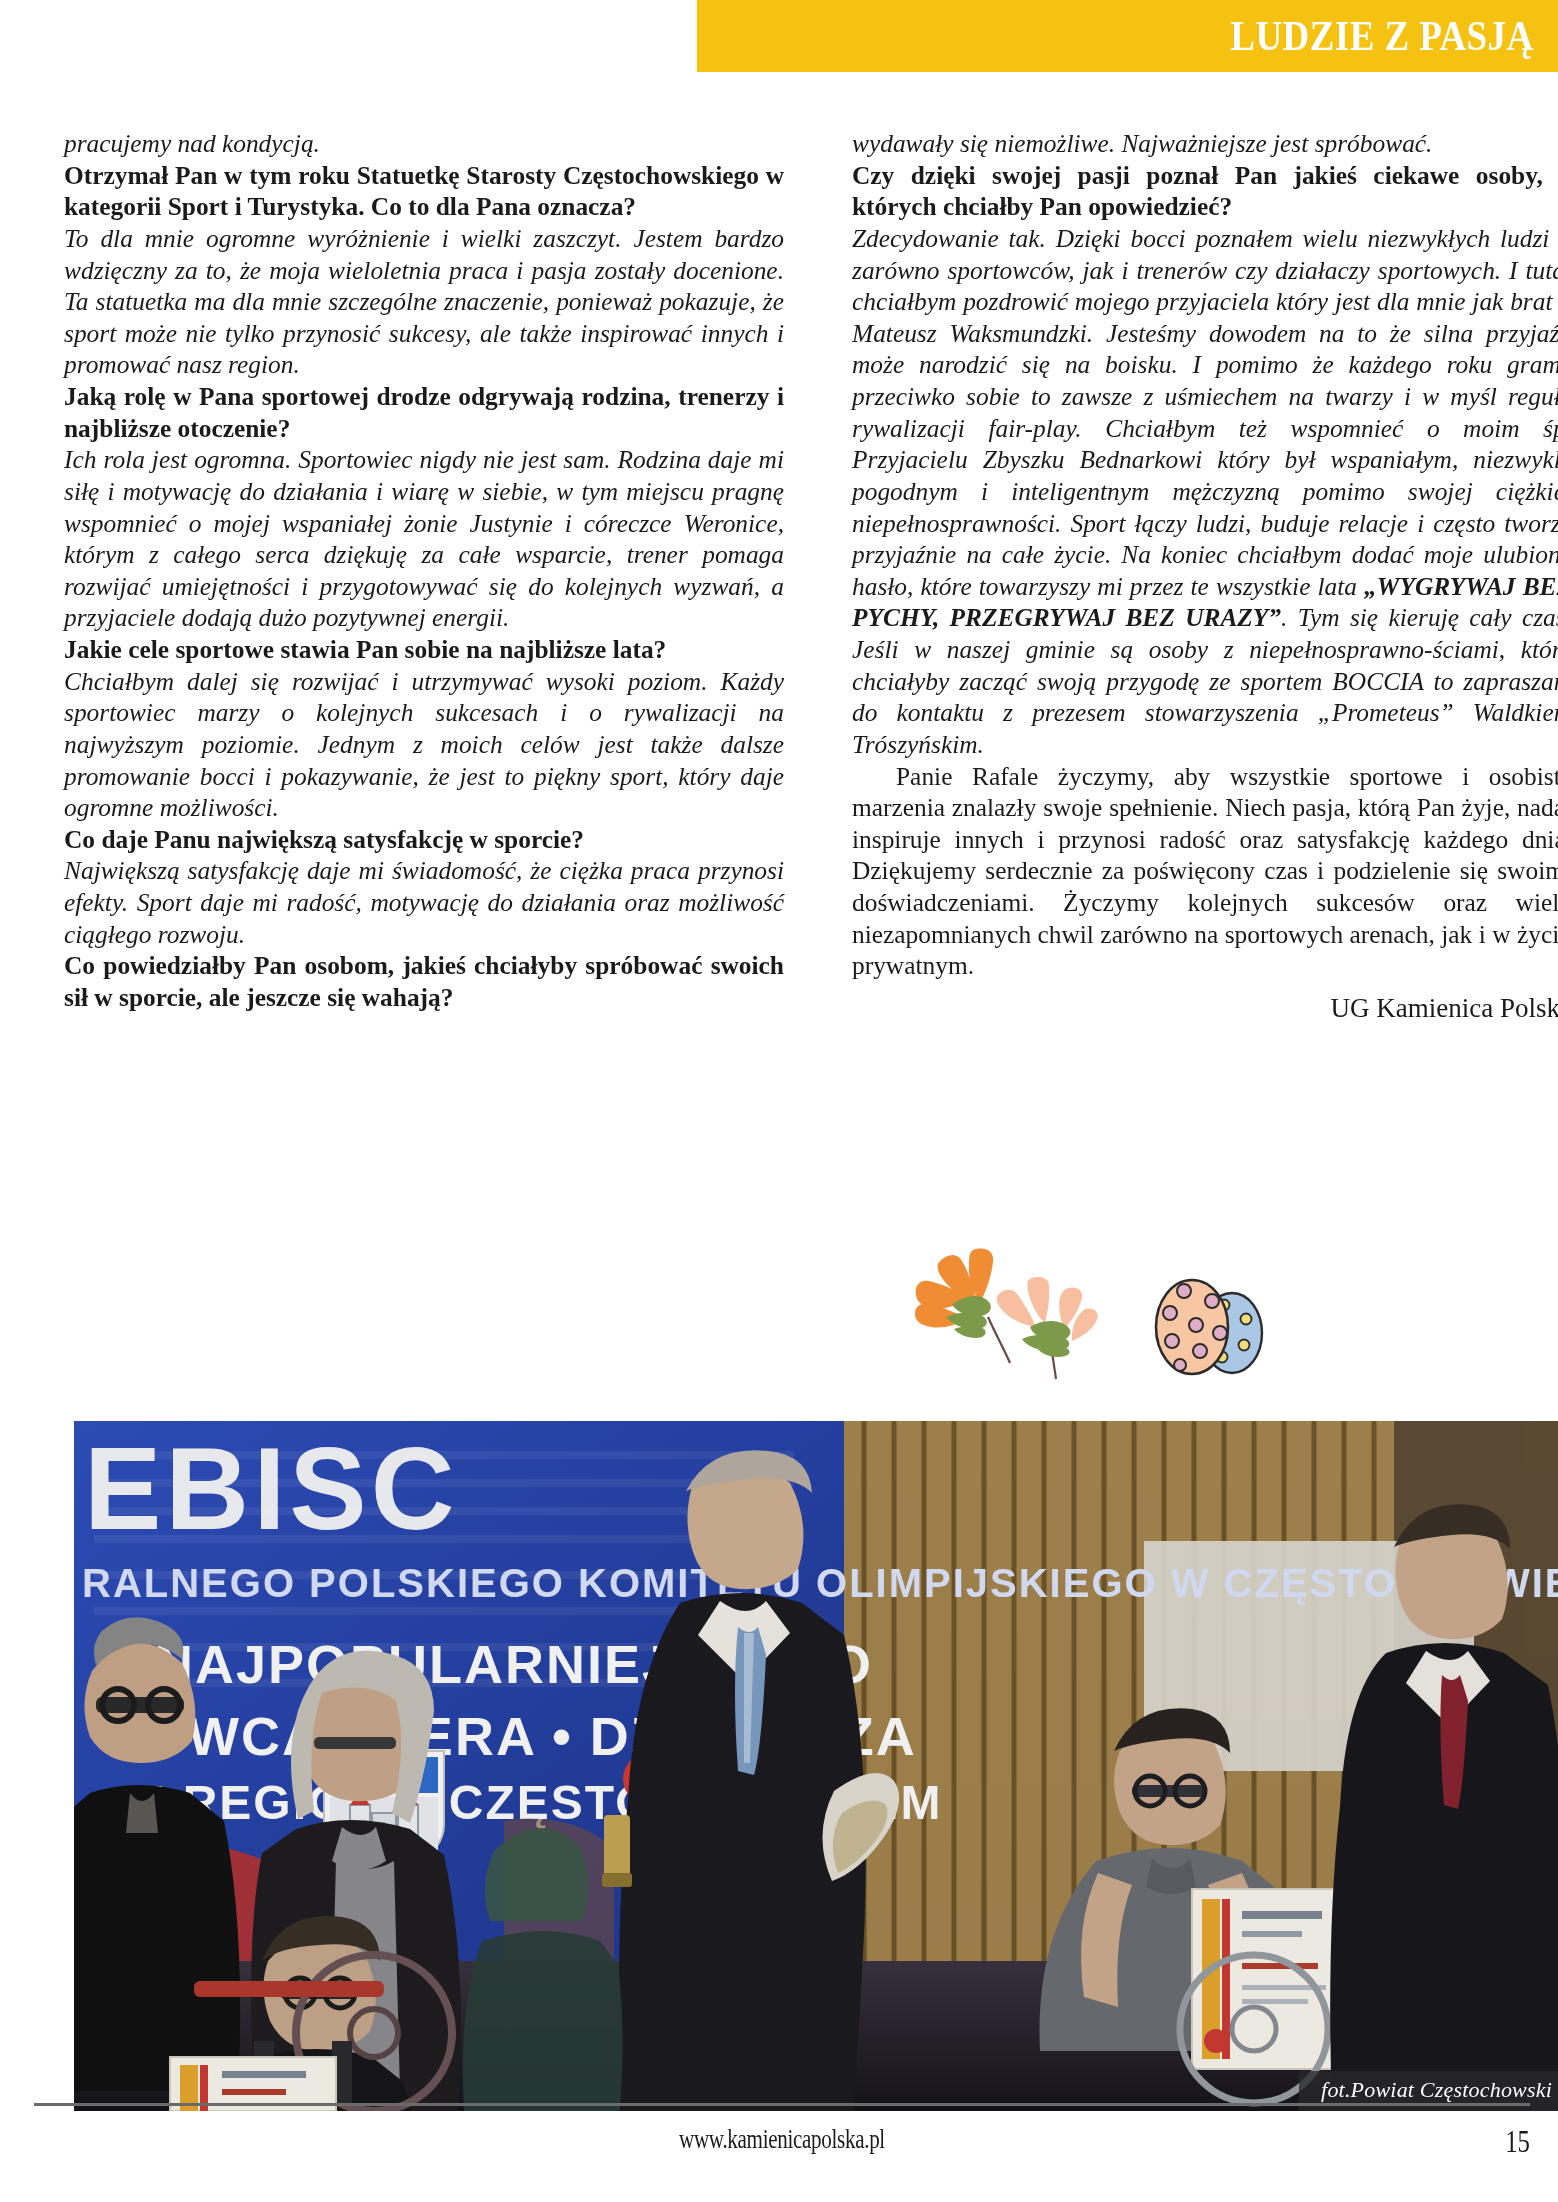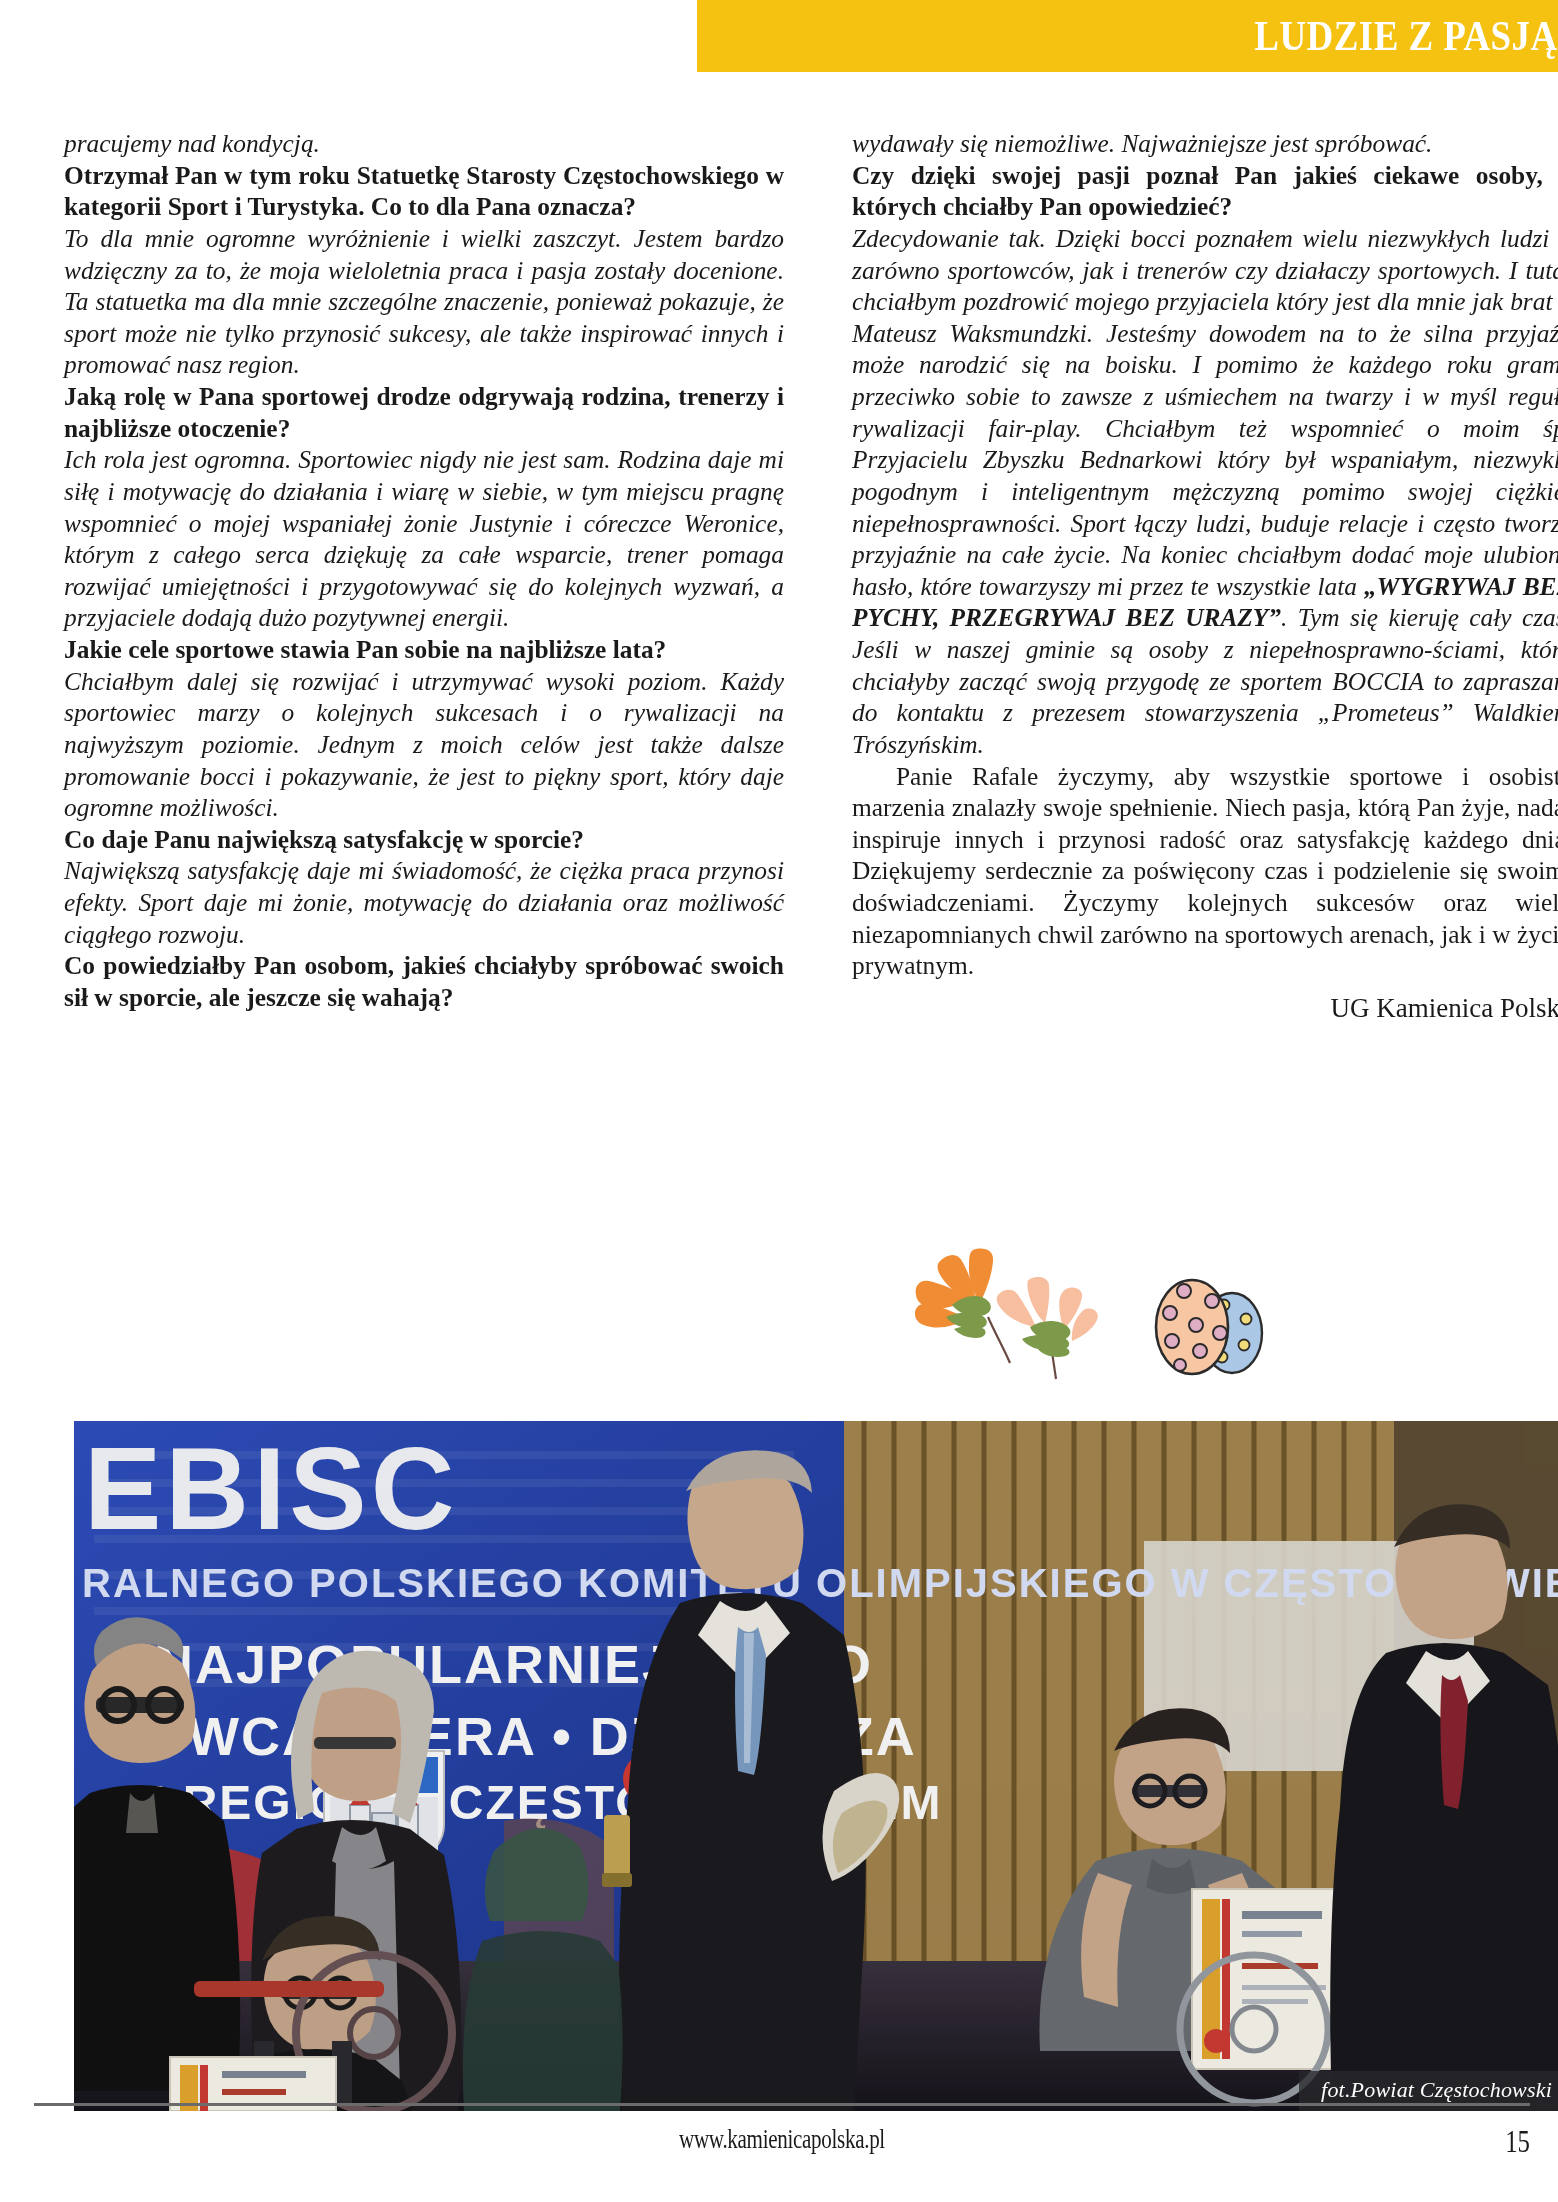--- a/index.html
+++ b/index.html
@@ -22,20 +22,21 @@
     position: absolute;
     top: 0;
     left: 697px;
     width: 861px;
     height: 72px;
     background: #f5c211;
     display: flex;
     align-items: center;
     justify-content: flex-end;
     box-sizing: border-box;
+    padding-right: 24px;
   }
   .header-title {
     color: #ffffff;
     font-family: "Liberation Serif", "DejaVu Serif", serif;
     font-weight: bold;
     font-size: 42px;
     letter-spacing: 0.5px;
     line-height: 1;
     transform: scaleX(0.88);
     transform-origin: right center;
@@ -176,21 +177,21 @@
 
   <section class="col col-left">
     <p class="para a">pracujemy nad kondycją.</p>
     <p class="para q">Otrzymał Pan w tym roku Statuetkę Starosty Częstochowskiego w kategorii Sport i Turystyka. Co to dla Pana oznacza?</p>
     <p class="para a">To dla mnie ogromne wyróżnienie i wielki zaszczyt. Jestem bardzo wdzięczny za to, że moja wieloletnia praca i pasja zostały docenione. Ta statuetka ma dla mnie szczególne znaczenie, ponieważ pokazuje, że sport może nie tylko przynosić sukcesy, ale także inspirować innych i promować nasz region.</p>
     <p class="para q">Jaką rolę w Pana sportowej drodze odgrywają rodzina, trenerzy i najbliższe otoczenie?</p>
     <p class="para a">Ich rola jest ogromna. Sportowiec nigdy nie jest sam. Rodzina daje mi siłę i motywację do działania i wiarę w siebie, w tym miejscu pragnę wspomnieć o mojej wspaniałej żonie Justynie i córeczce Weronice, którym z całego serca dziękuję za całe wsparcie, trener pomaga rozwijać umiejętności i przygotowywać się do kolejnych wyzwań, a przyjaciele dodają dużo pozytywnej energii.</p>
     <p class="para q">Jakie cele sportowe stawia Pan sobie na najbliższe lata?</p>
     <p class="para a">Chciałbym dalej się rozwijać i utrzymywać wysoki poziom. Każdy sportowiec marzy o kolejnych sukcesach i o rywalizacji na najwyższym poziomie. Jednym z moich celów jest także dalsze promowanie bocci i pokazywanie, że jest to piękny sport, który daje ogromne możliwości.</p>
     <p class="para q">Co daje Panu największą satysfakcję w sporcie?</p>
-    <p class="para a">Największą satysfakcję daje mi świadomość, że ciężka praca przynosi efekty. Sport daje mi żonie, motywację do działania oraz możliwość ciągłego rozwoju.</p>
+    <p class="para a">Największą satysfakcję daje mi świadomość, że ciężka praca przynosi efekty. Sport daje mi radość, motywację do działania oraz możliwość ciągłego rozwoju.</p>
     <p class="para q">Co powiedziałby Pan osobom, jakieś chciałyby spróbować swoich sił w sporcie, ale jeszcze się wahają?</p>
   </section>
 
   <section class="col col-right">
     <p class="para a">wydawały się niemożliwe. Najważniejsze jest spróbować.</p>
     <p class="para q">Czy dzięki swojej pasji poznał Pan jakieś ciekawe osoby, o których chciałby Pan opowiedzieć?</p>
     <p class="para a"><span>Zdecydowanie tak. Dzięki bocci poznałem wielu niezwykłych ludzi – zarówno sportowców, jak i trenerów czy działaczy sportowych. I tutaj chciałbym pozdrowić mojego przyjaciela który jest dla mnie jak brat – Mateusz Waksmundzki. Jesteśmy dowodem na to że silna przyjaźń może narodzić się na boisku. I pomimo że każdego roku gramy przeciwko sobie to zawsze z uśmiechem na twarzy i w myśl reguły rywalizacji fair-play. Chciałbym też wspomnieć o moim śp. Przyjacielu Zbyszku Bednarkowi który był wspaniałym, niezwykle pogodnym i inteligentnym mężczyzną pomimo swojej ciężkiej niepełnosprawności.  Sport łączy ludzi, buduje relacje i często tworzy przyjaźnie na całe życie. Na koniec chciałbym dodać moje ulubione hasło, które towarzyszy mi przez te wszystkie lata </span><span class="quote-strong">„WYGRYWAJ BEZ PYCHY, PRZEGRYWAJ BEZ URAZY”</span><span>. Tym się kieruję cały czas. Jeśli w naszej gminie są osoby z niepełnosprawno-ściami, które chciałyby zacząć swoją przygodę ze sportem BOCCIA to zapraszam do kontaktu z prezesem stowarzyszenia „Prometeus” Waldkiem Trószyńskim.</span></p>
     <p class="para a-upright indent">Panie Rafale życzymy, aby wszystkie sportowe i osobiste marzenia znalazły swoje spełnienie. Niech pasja, którą Pan żyje, nadal inspiruje innych i przynosi radość oraz satysfakcję każdego dnia. Dziękujemy serdecznie za poświęcony czas i podzielenie się swoimi doświadczeniami. Życzymy kolejnych sukcesów oraz wielu niezapomnianych chwil zarówno na sportowych arenach, jak i w życiu prywatnym.</p>
     <p class="signature">UG Kamienica Polska</p>
   </section>

